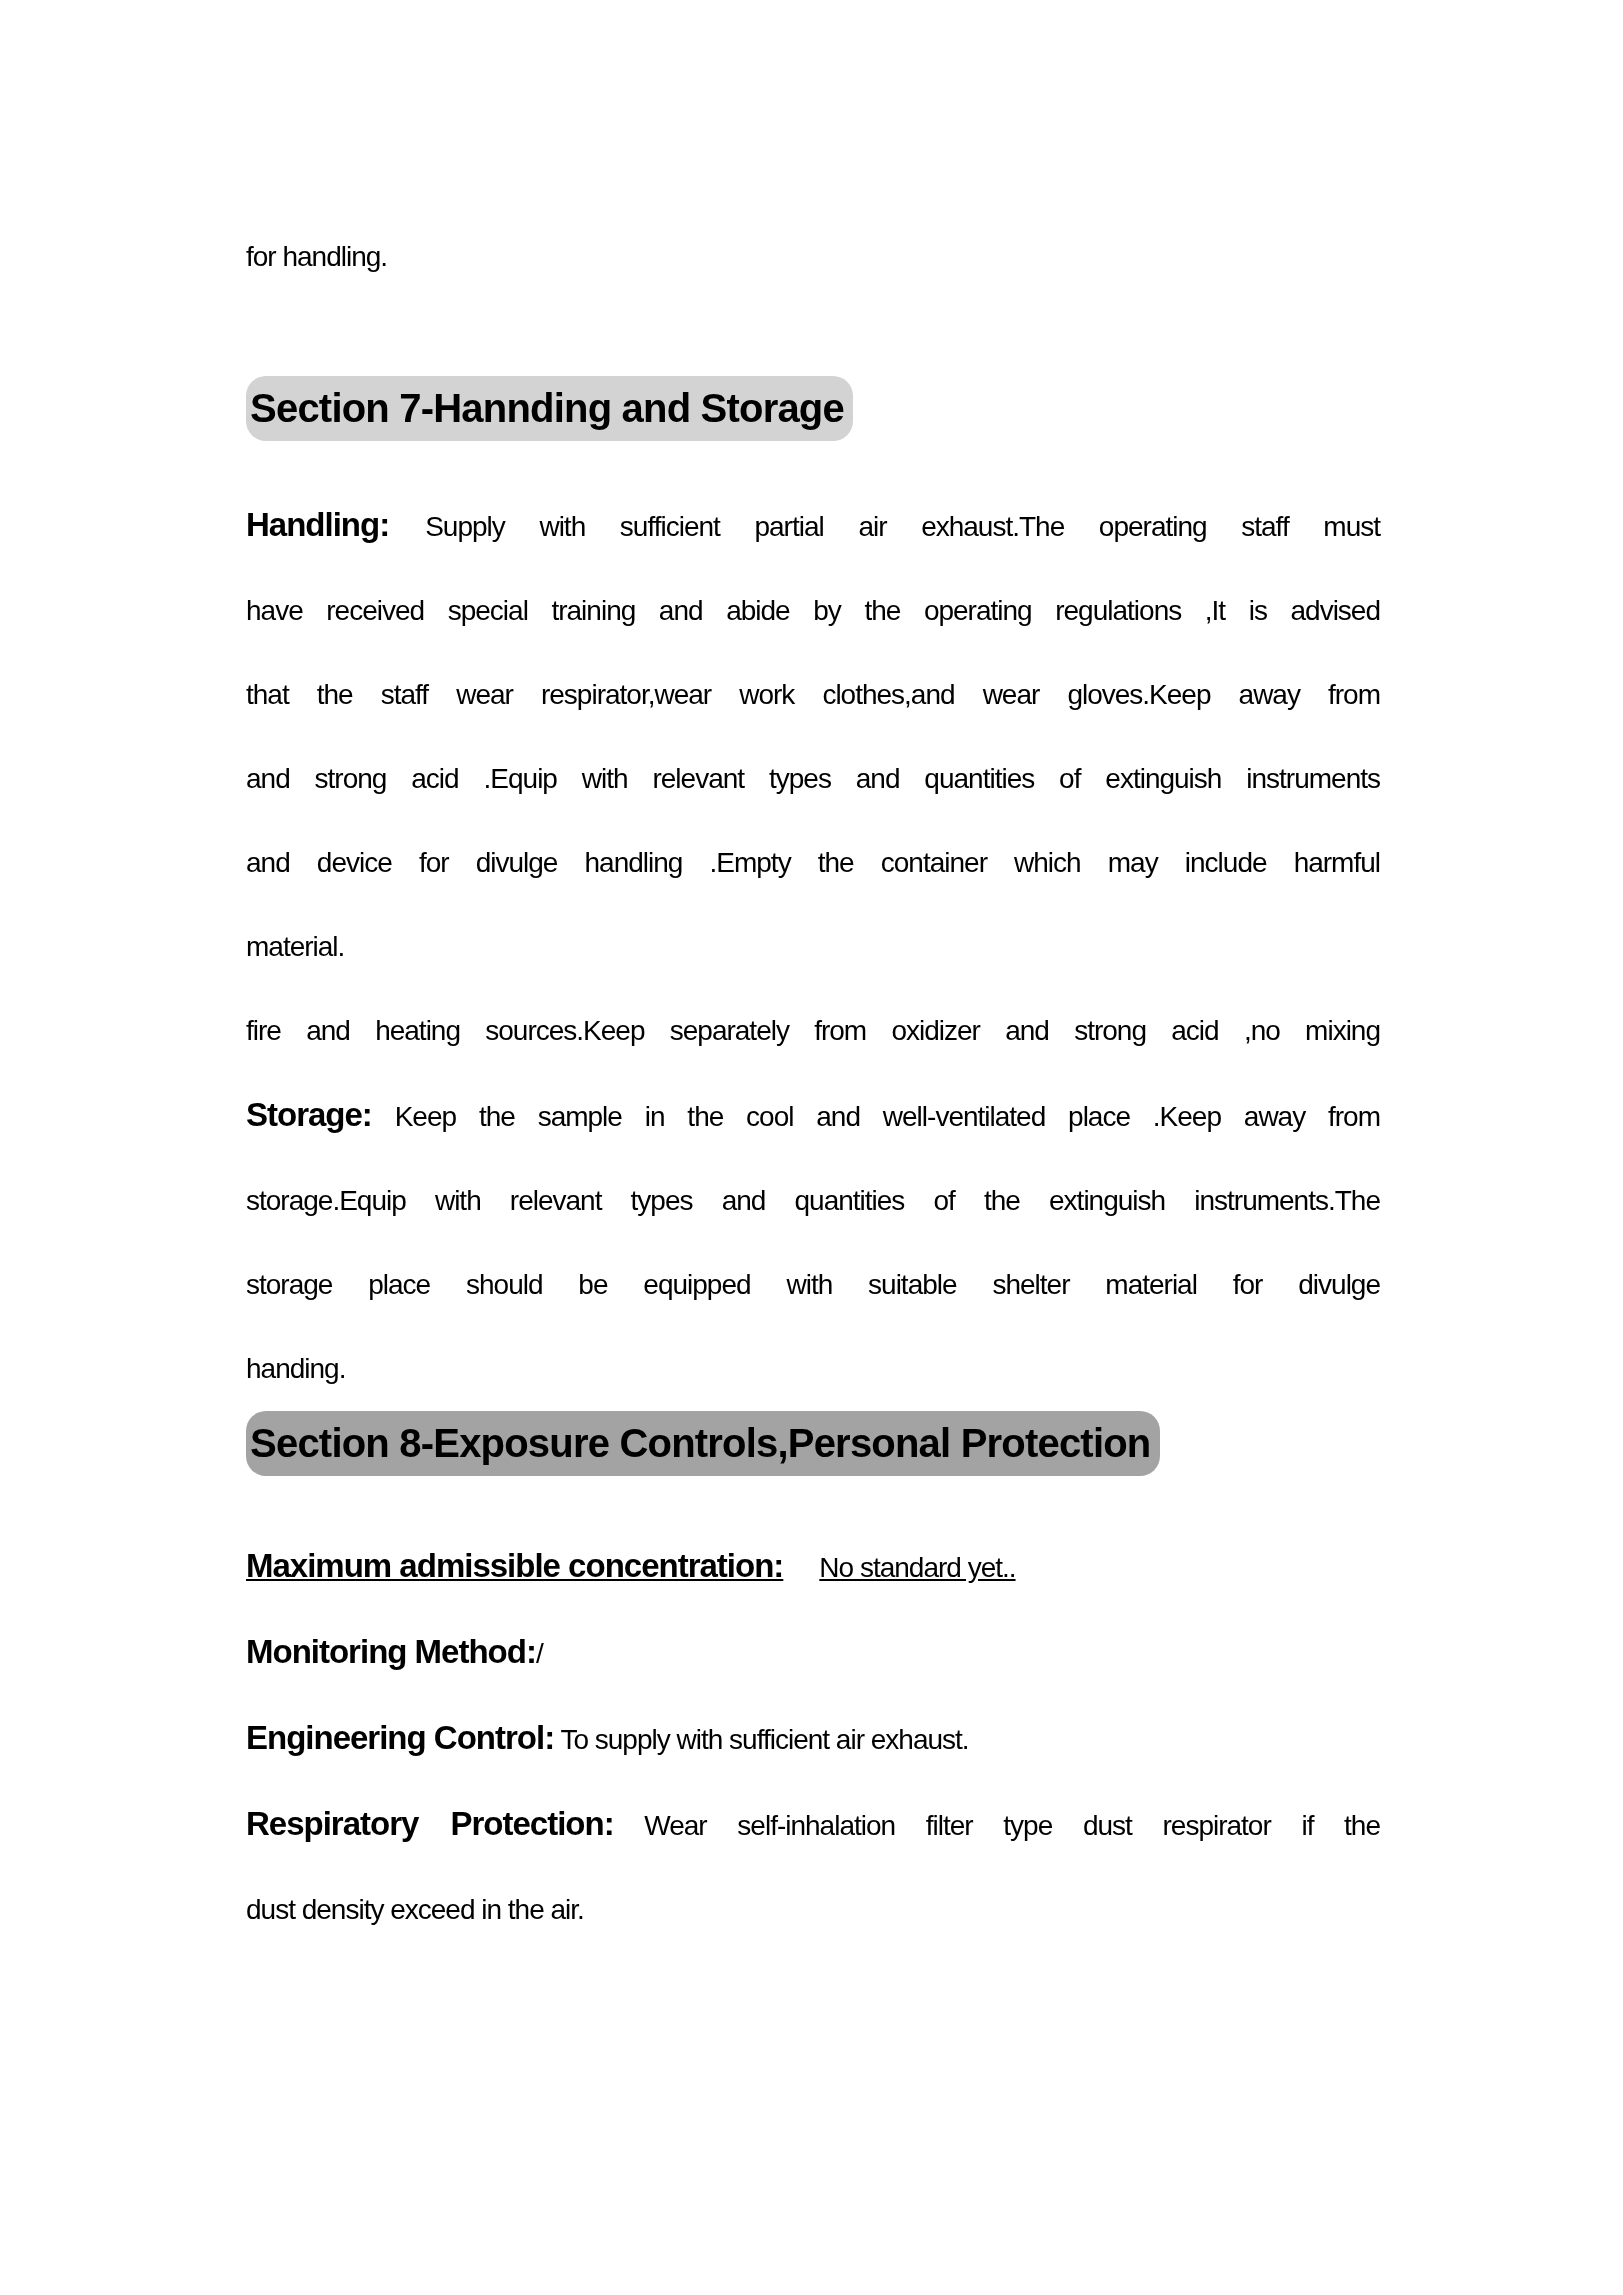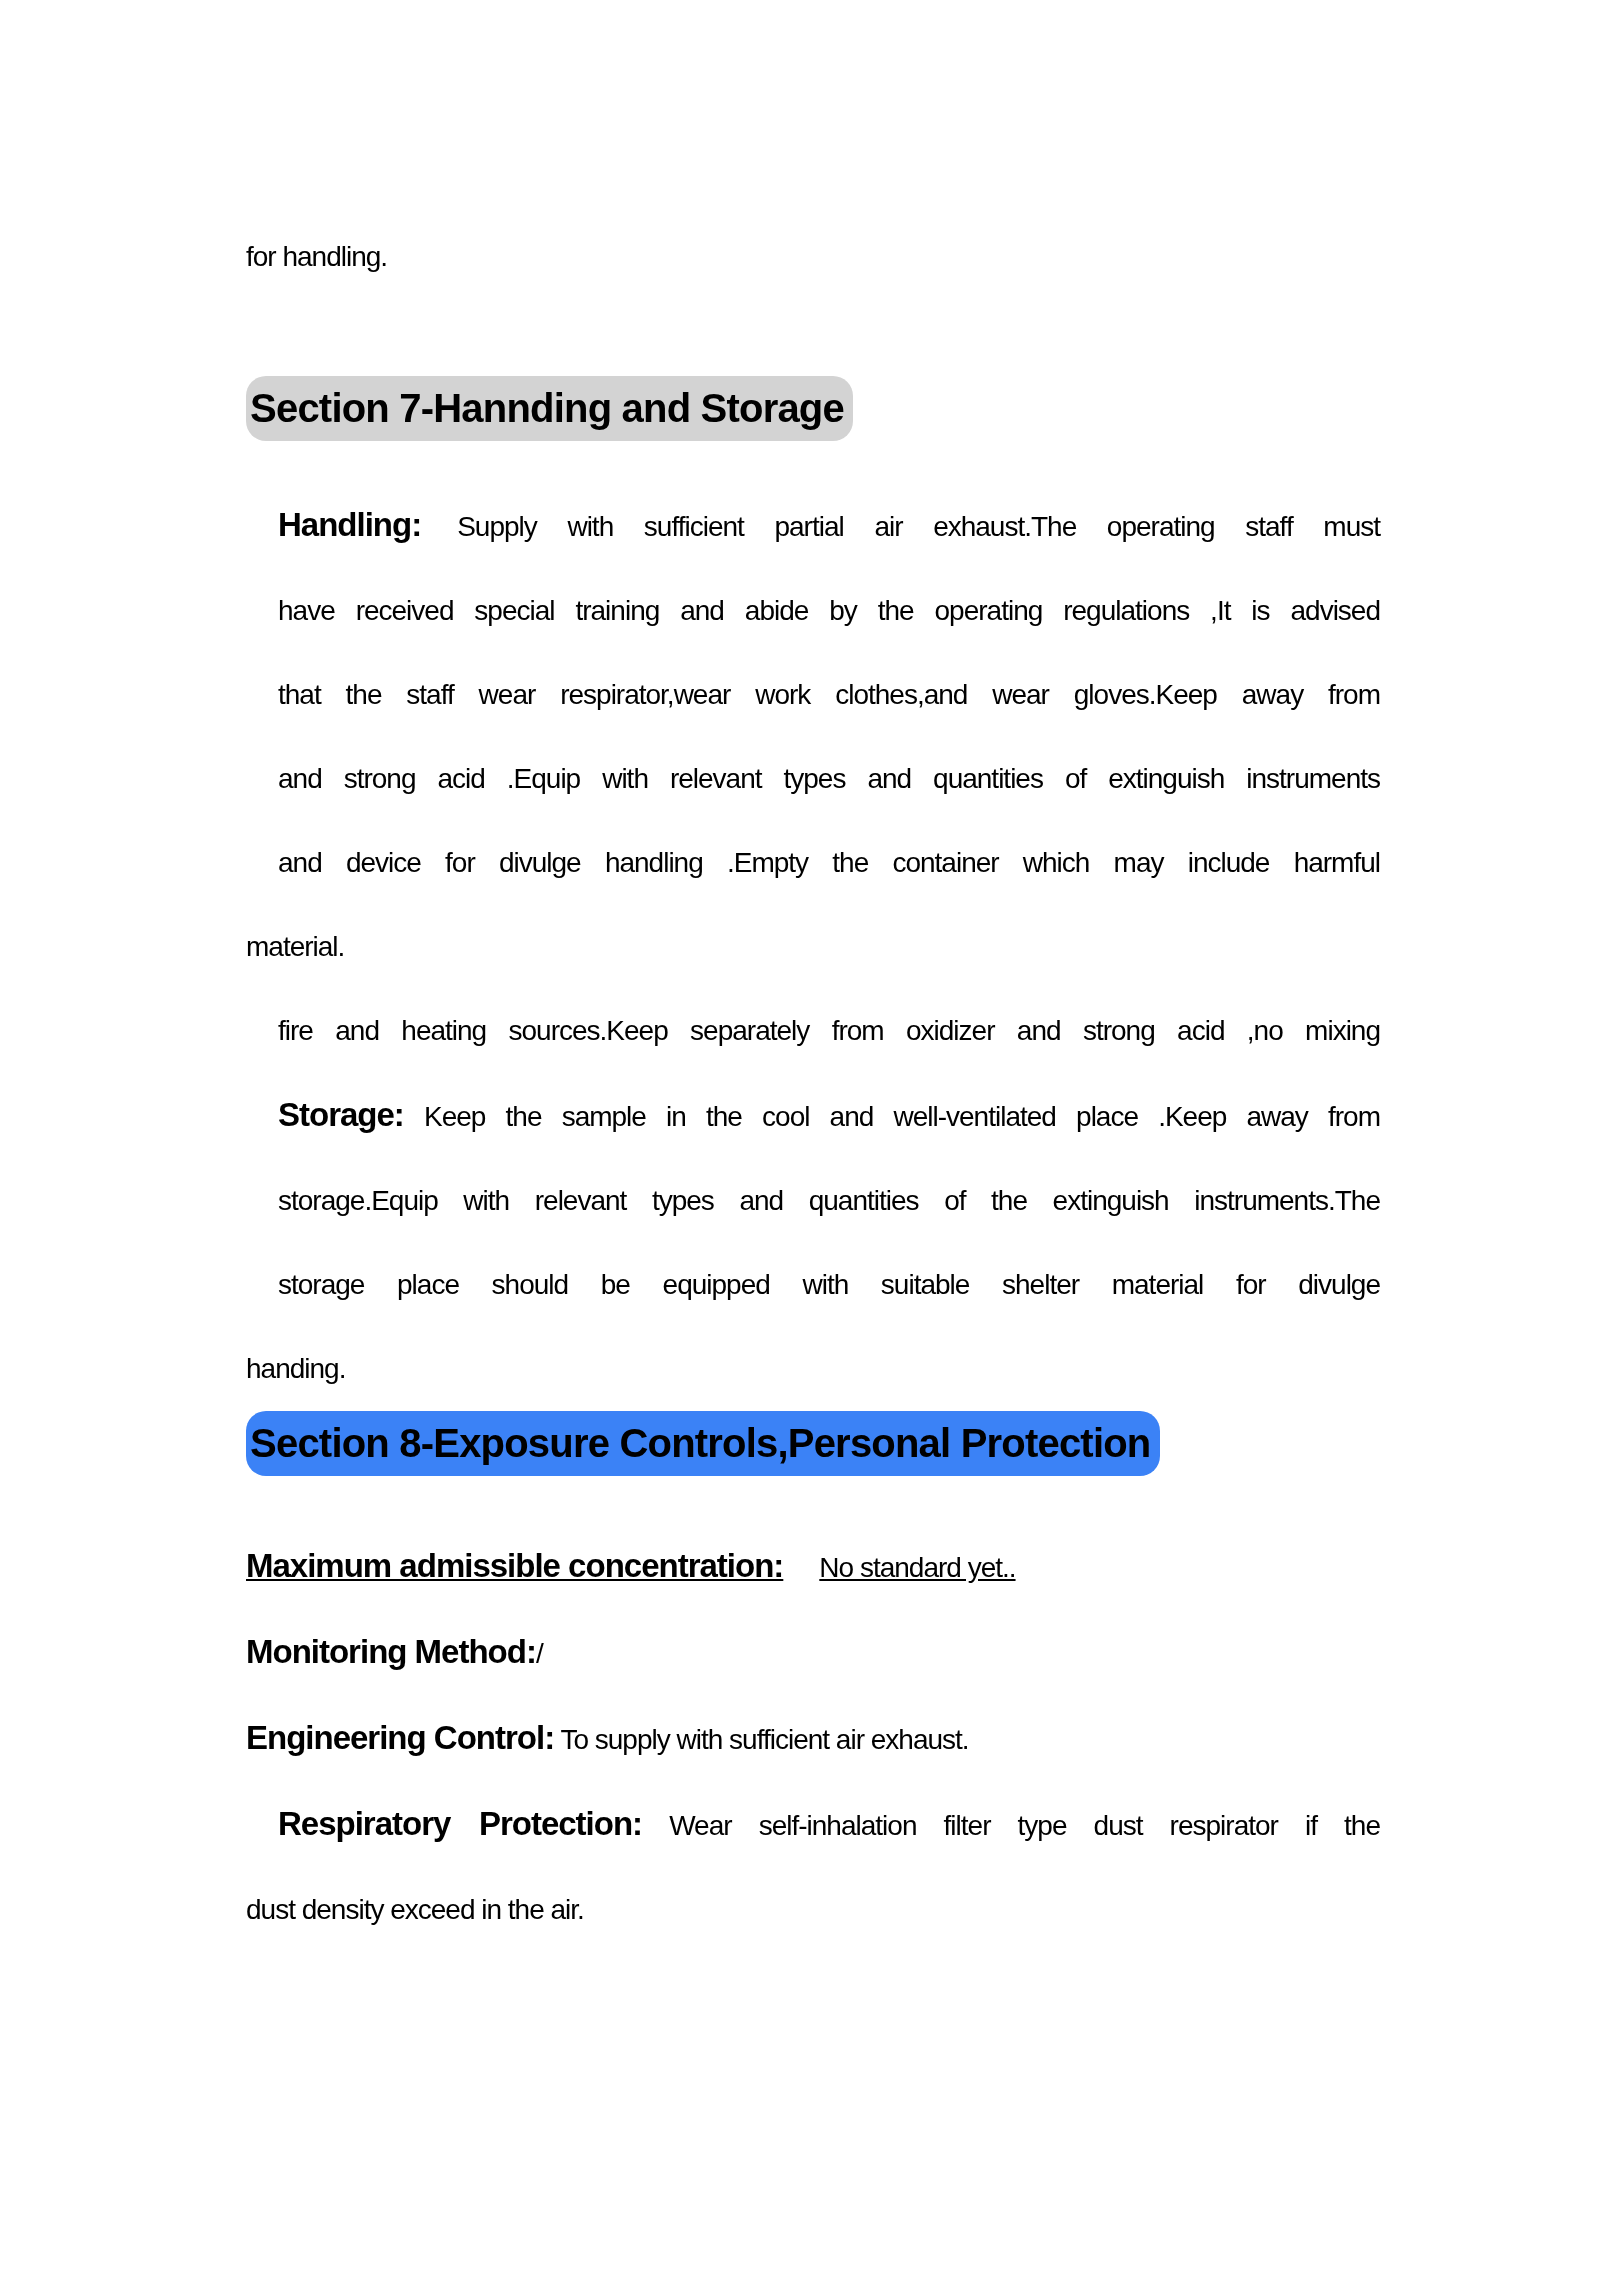--- a/index.html
+++ b/index.html
@@ -20,21 +20,20 @@
   }
   .line {
     font-size: 28px;
     letter-spacing: -1px;
     line-height: 84px;
     text-align: left;
   }
   .line.j {
     text-align: justify;
     text-align-last: justify;
-    margin-left: 32px;
   }
   .label {
     font-weight: bold;
     font-size: 33px;
     letter-spacing: -1px;
   }
   .gap {
     display: inline-block;
     width: 36px;
   }
@@ -76,21 +75,21 @@
         <div class="line j"><span class="t">and device for divulge handling .Empty the container which may include harmful</span></div>
         <div class="line"><span class="t">material.</span></div>
       </div>
       <div class="para" id="b-storage">
         <div class="line j"><span class="t">fire and heating sources.Keep separately from oxidizer and strong acid ,no mixing</span></div>
         <div class="line j"><span class="label">Storage:</span> <span class="t">Keep the sample in the cool and well-ventilated place .Keep away from</span></div>
         <div class="line j"><span class="t">storage.Equip with relevant types and quantities of the extinguish instruments.The</span></div>
         <div class="line j"><span class="t">storage place should be equipped with suitable shelter material for divulge</span></div>
         <div class="line"><span class="t">handing.</span></div>
       </div>
-      <div class="heading-row" id="b-s8h"><span class="heading-bar" style="background: #3b82f6;">Section 8-Exposure Controls,Personal Protection</span></div>
+      <div class="heading-row" id="b-s8h"><span class="heading-bar" style="background: #a3a3a3;">Section 8-Exposure Controls,Personal Protection</span></div>
       <div class="para" id="b-f-mac">
         <div class="line"><span class="label">Maximum admissible concentration:</span><span class="gap"></span><span class="t">No standard yet..</span></div>
       </div>
       <div class="para" id="b-f-mm">
         <div class="line"><span class="label">Monitoring Method:</span><span class="t">/</span></div>
       </div>
       <div class="para" id="b-f-ec">
         <div class="line"><span class="label">Engineering Control:</span> <span class="t">To supply with sufficient air exhaust.</span></div>
       </div>
       <div class="para" id="b-f-rp">

